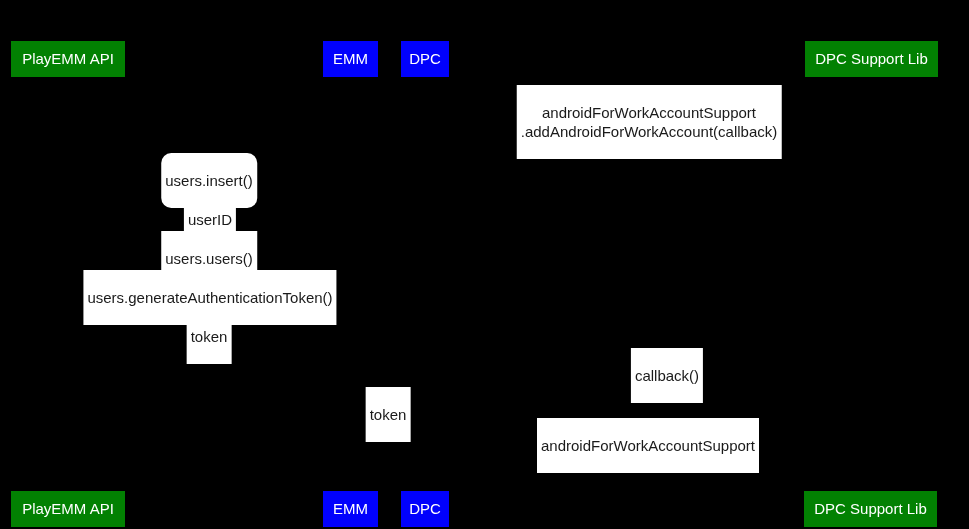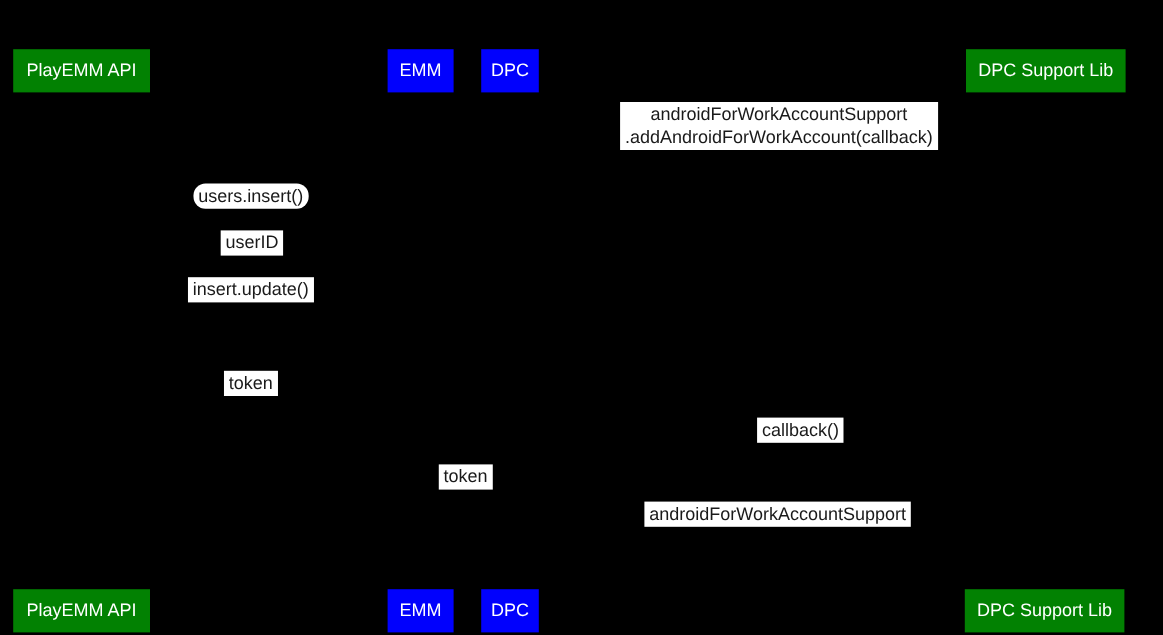--- a/index.html
+++ b/index.html
@@ -24,21 +24,21 @@
     font-size: 15px;
     white-space: nowrap;
   }
   .msg {
     position: absolute;
     transform: translateX(-50%);
     background: #ffffff;
     color: #1a1a1a;
     font-size: 15px;
     line-height: 19px;
-    padding: 1px 4px;
+    padding: 18px 4px;
     text-align: center;
     white-space: nowrap;
   }
   .msg span { display: block; }
 </style>
 </head>
 <body>
 
 <div class="stage" style="background-color: rgb(0, 0, 0); margin-top: 20px;">
 
@@ -54,23 +54,26 @@
 
   <div class="msg" style="left:209px; top:133px;border-radius:10px;">
     <span>users.insert()</span>
   </div>
 
   <div class="msg" style="left:210px; top:172px;text-align:center;">
     <span>userID</span>
   </div>
 
   <div class="msg" style="left:209px; top:211px;">
-    <span>insert.update()</span>
+    <span>users.users()</span>
   </div>
 
+  <div class="msg" style="left:210px; top:250px;">
+    <span>users.generateAuthenticationToken()</span>
+  </div>
 
   <div class="msg" style="left:209px; top:289px;">
     <span>token</span>
   </div>
 
   <div class="msg" style="left:667px; top:328px;">
     <span>callback()</span>
   </div>
 
   <div class="msg" style="left:388px; top:367px;">

